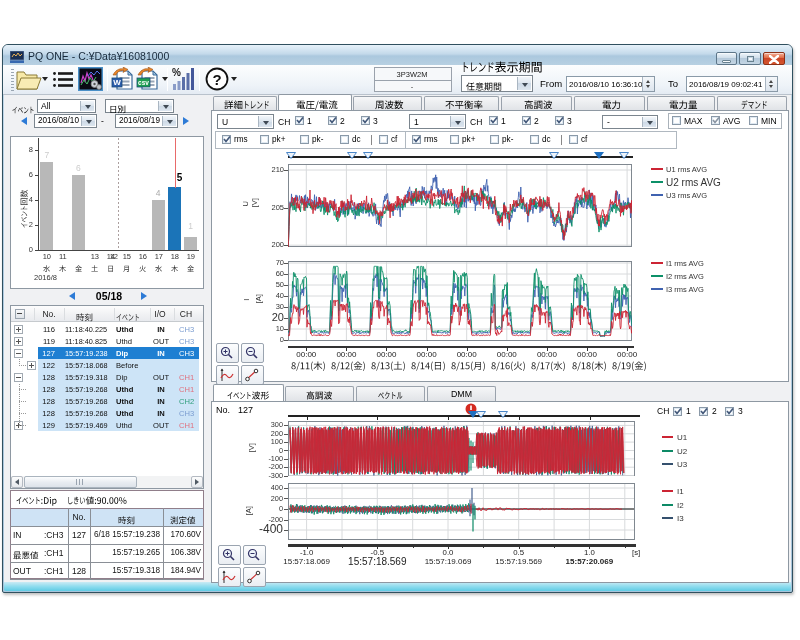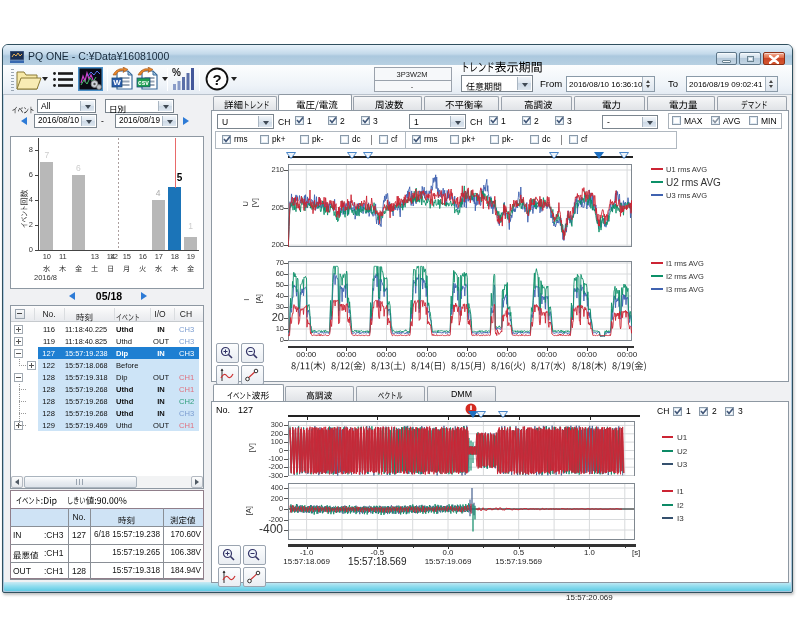--- a/index.html
+++ b/index.html
@@ -783,21 +783,21 @@
 <div style="position:absolute;left:377.3px;top:547.5px;font-size:7.8px;line-height:9.8px;color:#222;font-weight:400;white-space:nowrap;transform:translateX(-50%);">-0.5</div>
 <div style="position:absolute;left:377.3px;top:556.5px;font-size:10px;line-height:10px;color:#222;font-weight:400;white-space:nowrap;transform:translateX(-50%);">15:57:18.569</div>
 <div style="position:absolute;left:448px;top:546px;width:1px;height:3px;background:#333;"></div>
 <div style="position:absolute;left:448.0px;top:547.5px;font-size:7.8px;line-height:9.8px;color:#222;font-weight:400;white-space:nowrap;transform:translateX(-50%);">0.0</div>
 <div style="position:absolute;left:448.0px;top:556.5px;font-size:8px;line-height:10px;color:#222;font-weight:400;white-space:nowrap;transform:translateX(-50%);">15:57:19.069</div>
 <div style="position:absolute;left:519px;top:546px;width:1px;height:3px;background:#333;"></div>
 <div style="position:absolute;left:518.7px;top:547.5px;font-size:7.8px;line-height:9.8px;color:#222;font-weight:400;white-space:nowrap;transform:translateX(-50%);">0.5</div>
 <div style="position:absolute;left:518.7px;top:556.5px;font-size:8px;line-height:10px;color:#222;font-weight:400;white-space:nowrap;transform:translateX(-50%);">15:57:19.569</div>
 <div style="position:absolute;left:589px;top:546px;width:1px;height:3px;background:#333;"></div>
 <div style="position:absolute;left:589.4000000000001px;top:547.5px;font-size:7.8px;line-height:9.8px;color:#222;font-weight:400;white-space:nowrap;transform:translateX(-50%);">1.0</div>
-<div style="position:absolute;left:589.4000000000001px;top:556.5px;font-size:8px;line-height:10px;color:#222;font-weight:400;white-space:nowrap;transform:translateX(-50%);margin-top:36px;">15:57:20.069</div>
+<div style="position:absolute;left:589.4000000000001px;top:556.5px;font-size:8px;line-height:10px;color:#222;font-weight:700;white-space:nowrap;transform:translateX(-50%);">15:57:20.069</div>
 <div style="position:absolute;left:307px;top:546px;width:1px;height:2px;background:#333;"></div>
 <div style="position:absolute;left:342px;top:546px;width:1px;height:2px;background:#333;"></div>
 <div style="position:absolute;left:377px;top:546px;width:1px;height:2px;background:#333;"></div>
 <div style="position:absolute;left:413px;top:546px;width:1px;height:2px;background:#333;"></div>
 <div style="position:absolute;left:448px;top:546px;width:1px;height:2px;background:#333;"></div>
 <div style="position:absolute;left:483px;top:546px;width:1px;height:2px;background:#333;"></div>
 <div style="position:absolute;left:519px;top:546px;width:1px;height:2px;background:#333;"></div>
 <div style="position:absolute;left:554px;top:546px;width:1px;height:2px;background:#333;"></div>
 <div style="position:absolute;left:589px;top:546px;width:1px;height:2px;background:#333;"></div>
 <div style="position:absolute;left:625px;top:546px;width:1px;height:2px;background:#333;"></div>

